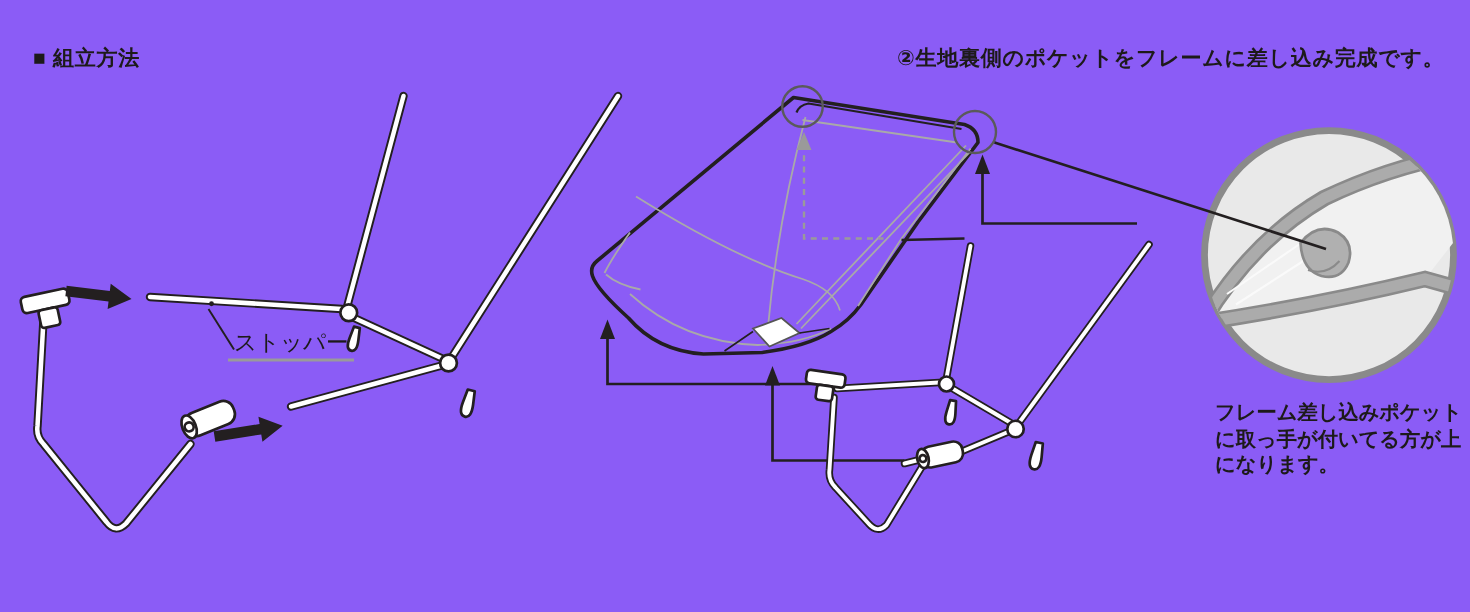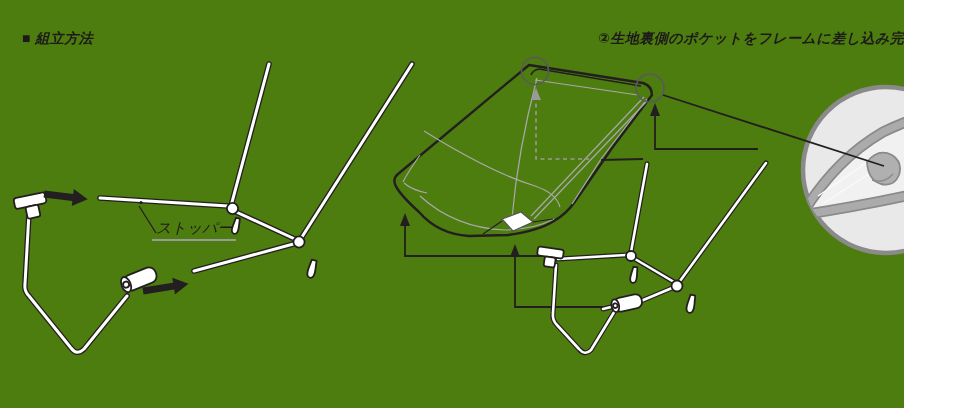--- a/index.html
+++ b/index.html
@@ -1,17 +1,17 @@
 <!DOCTYPE html>
 <html><head>
 <meta charset="utf-8">
 <style>
   html,body{margin:0;padding:0;background:#fff;}
   body{width:980px;height:408px;font-family:"Liberation Sans","DejaVu Sans",sans-serif;}
-  .canvas{position:relative;width:904px;height:408px;background:#4d7c0f;overflow:hidden;font-style:italic;}
+  .canvas{position:relative;width:980px;height:408px;background:#8b5cf6;overflow:hidden;}
   .canvas svg{position:absolute;left:0;top:0;}
   .txt{position:absolute;color:#1d1a1a;white-space:nowrap;}
   .instr{top:30px;font-size:14px;font-weight:700;letter-spacing:0.5px;}
   .instr-heading{left:22px;}
   .instr-step1{left:114px;}
   .instr-step2{left:598px;}
   .stopper{left:156px;top:219px;font-size:15px;font-weight:500;
            padding:0 4px 1px 4px;margin-left:-4px;border-bottom:2px solid #9a9a9a;}
   .pocket-note{left:810px;top:266px;font-size:13.5px;line-height:17.5px;font-weight:600;}
   
@@ -174,14 +174,19 @@
     <path class="blk" stroke-width="1.8" d="M663,95 L884,166"></path>
   </g>
 
 </svg>
 
 <div class="txt instr instr-heading">■ 組立方法</div>
 <div class="txt stopper">ストッパー</div>
 
 <div class="txt instr instr-step2">②生地裏側のポケットをフレームに差し込み完成です。</div>
 
+<div class="txt pocket-note">
+  <div>フレーム差し込みポケット</div>
+  <div>に取っ手が付いてる方が上</div>
+  <div>になります。</div>
+</div>
 
 </div>
 
 </body></html>

